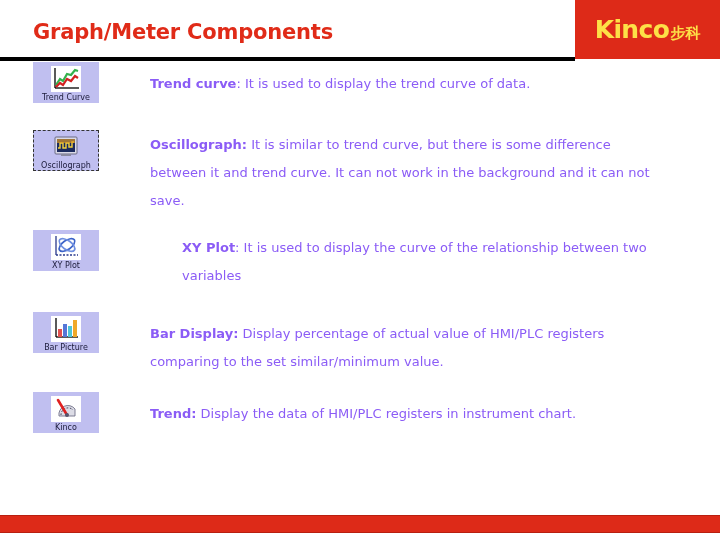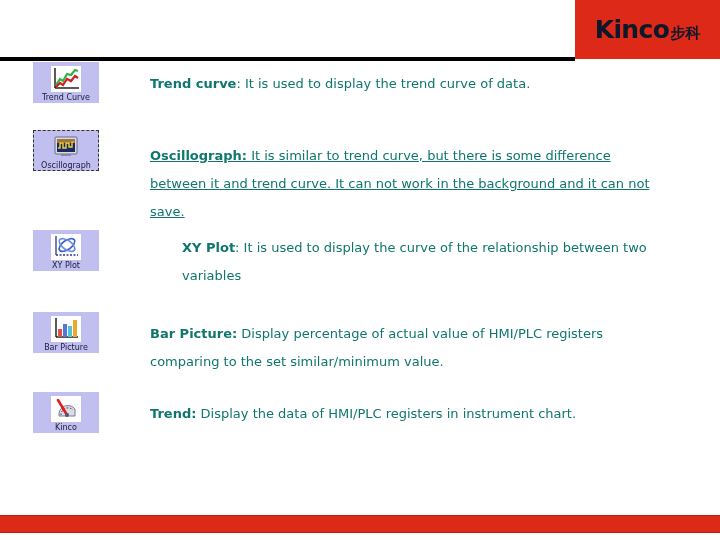--- a/index.html
+++ b/index.html
@@ -56,21 +56,21 @@
     height: 59px;
     background: #dd2a18;
     overflow: hidden;
   }
   #logo-inner {
     position: absolute;
     left: 0; right: 0;
     top: 15px;
     text-align: center;
     white-space: nowrap;
-    color: #0f172a;
+    color: #fde047;
   }
   #logo-latin {
     font-size: 25px;
     font-weight: bold;
     letter-spacing: -0.6px;
     vertical-align: baseline;
   }
   #logo-cjk {
     font-size: 15px;
     font-weight: bold;
@@ -122,21 +122,21 @@
     font-family: "DejaVu Sans", "Liberation Sans", sans-serif;
     word-break: break-all;
   }
   .text-cell {
     position: absolute;
     left: 150px;
     top: 0;
     width: 500px;
     font-size: 13px;
     line-height: 28px;
-    color: #0f766e;
+    color: #8b5cf6;
     font-family: "DejaVu Sans", "Liberation Sans", sans-serif;
   }
   .text-cell .term {
     font-weight: bold;
   }
 
   
   #footer-bar {
     position: absolute;
     left: 0;
@@ -148,20 +148,21 @@
     border-bottom: 1px solid #b81f10;
     box-sizing: border-box;
   }
 </style>
 </head>
 <body>
 
 <div id="slide">
 
   <div id="header">
+    <div id="page-title">Graph/Meter Components</div>
     <div id="header-rule"></div>
     <div id="logo-block">
       <div id="logo-inner">
         <span id="logo-latin">Kinco</span><span id="logo-cjk">步科</span>
       </div>
     </div>
   </div>
 
   <div id="content">
 
@@ -189,21 +190,21 @@
           <svg class="icon-art" viewBox="0 0 30 26">
             <rect x="4" y="3" width="22" height="17" rx="1" fill="#d9d9e8" stroke="#6b6b85" stroke-width="1"></rect>
             <rect x="6" y="5" width="18" height="13" fill="#1b2a5e"></rect>
             <polyline points="7,14 9,14 9,9 12,9 12,14 15,14 15,9 18,9 18,13 21,13 21,8 23,8" fill="none" stroke="#f4d23c" stroke-width="1.4"></polyline>
             <rect x="6" y="5" width="18" height="4" fill="#e8a020" opacity="0.65"></rect>
             <rect x="10" y="20" width="10" height="2" fill="#8a8aa0"></rect>
           </svg>
           <div class="icon-label">Oscillograph</div>
         </div>
       </div>
-      <div class="text-cell" style="top:12px;text-decoration:underline;">
+      <div class="text-cell" style="top:1px;">
         <span class="term">Oscillograph:</span><span> </span><span>It is similar to trend curve, but there is some difference between it and trend curve. It can not work in the background and it can not save.</span>
       </div>
     </div>
 
     <div class="row" style="top:168px;">
       <div class="icon-cell" style="top:0px;">
         <div class="icon-tile">
           <svg class="icon-art" viewBox="0 0 30 26">
             <rect x="0" y="0" width="30" height="26" fill="#ffffff"></rect>
             <line x1="5" y1="2" x2="5" y2="21" stroke="#2a3a8c" stroke-width="1.3"></line>
@@ -228,21 +229,21 @@
             <line x1="5" y1="21" x2="27" y2="21" stroke="#000" stroke-width="1.3"></line>
             <rect x="7" y="13" width="4" height="8" fill="#e05050"></rect>
             <rect x="12" y="8" width="4" height="13" fill="#5577d8"></rect>
             <rect x="17" y="10" width="4" height="11" fill="#4fc4d8"></rect>
             <rect x="22" y="4" width="4" height="17" fill="#f0a82a"></rect>
           </svg>
           <div class="icon-label">Bar Picture</div>
         </div>
       </div>
       <div class="text-cell" style="top:8px;">
-        <span class="term">Bar Picture:</span><span> </span><span>Display percentage of actual value of HMI/PLC registers comparing to the set similar/minimum value.</span>
+        <span class="term">Bar Display:</span><span> </span><span>Display percentage of actual value of HMI/PLC registers comparing to the set similar/minimum value.</span>
       </div>
     </div>
 
     <div class="row" style="top:330px;">
       <div class="icon-cell" style="top:0px;">
         <div class="icon-tile">
           <svg class="icon-art" viewBox="0 0 30 26">
             <rect x="0" y="0" width="30" height="26" fill="#ffffff"></rect>
             <path d="M8 20 A9 9 0 0 1 24 13 L24 20 Z" fill="#dcdce6" stroke="#707088" stroke-width="0.9"></path>
             <path d="M10 19 A7 7 0 0 1 22 14" fill="none" stroke="#33334d" stroke-width="1" stroke-dasharray="1.6 1.6"></path>

